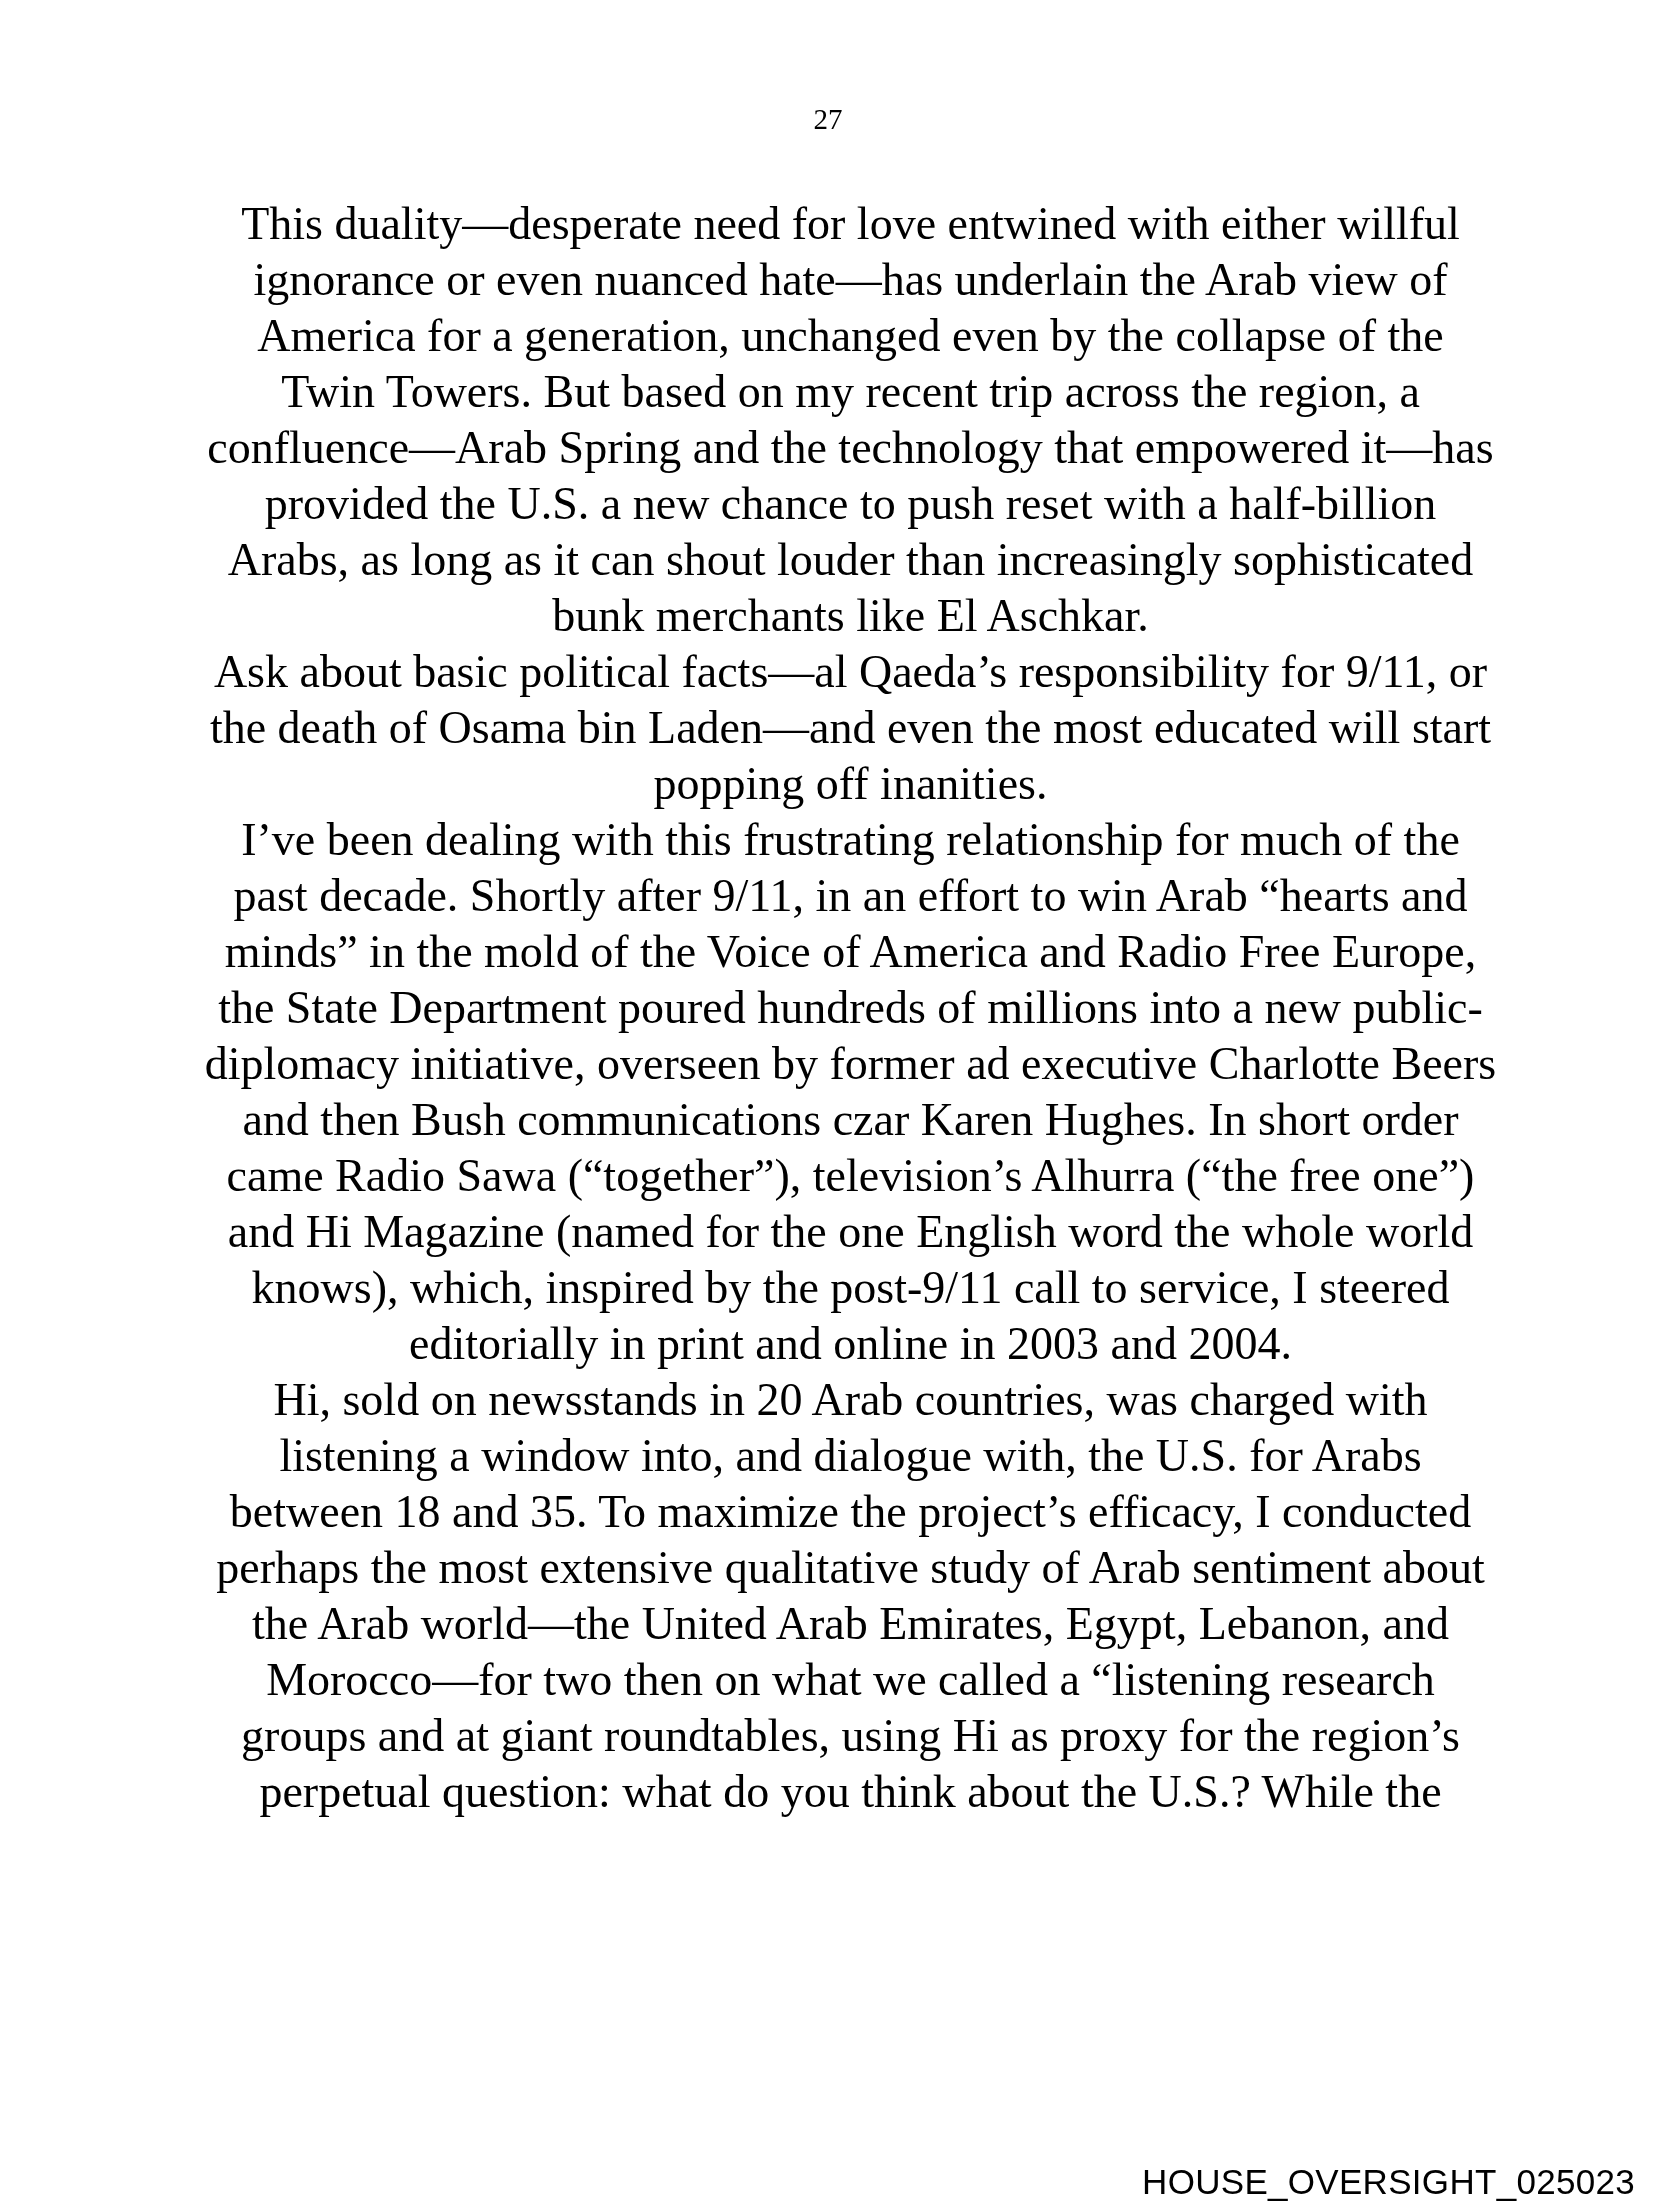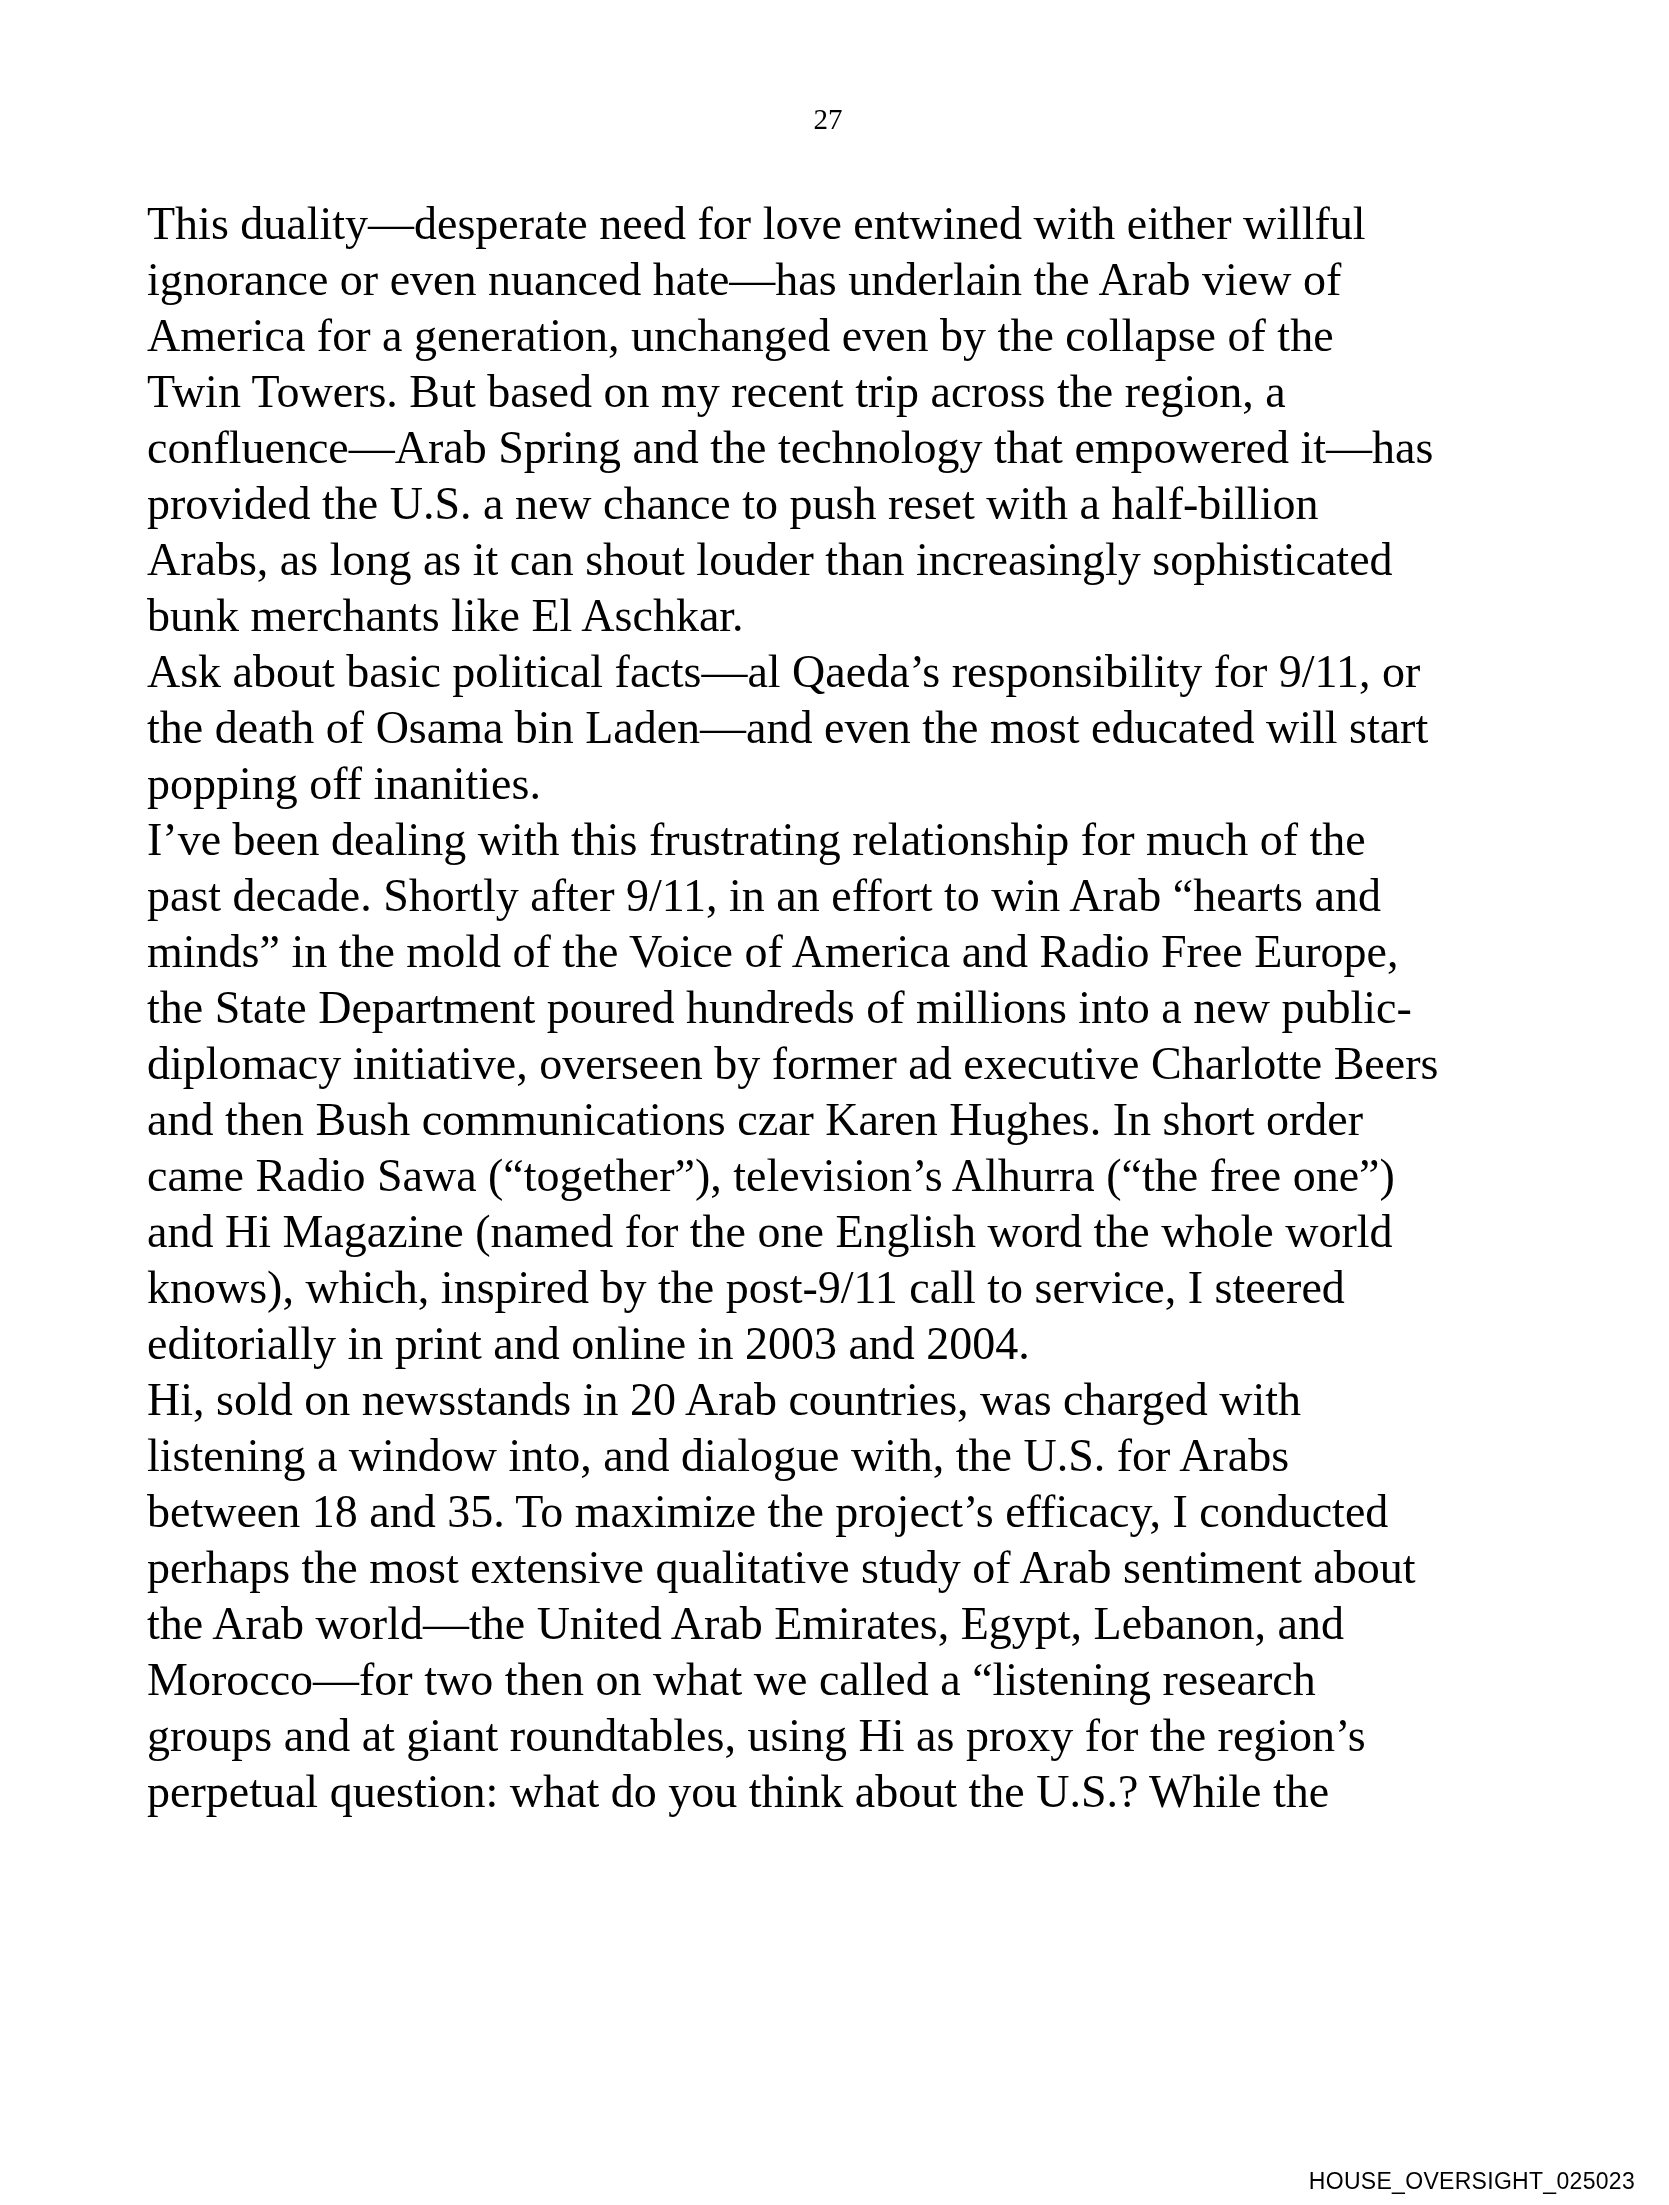--- a/index.html
+++ b/index.html
@@ -30,27 +30,28 @@
       left: 147px;
       width: 1407px;
       font-family: "Liberation Serif", "DejaVu Serif", serif;
       font-size: 46px;
       line-height: 56px;
     }
     .line {
       display: block;
       white-space: nowrap;
       height: 56px;
+      text-align: center;
     }
     .footer-id {
       position: absolute;
       top: 2165px;
       right: 34px;
       font-family: "Liberation Sans", "DejaVu Sans", sans-serif;
-      font-size: 23px;
+      font-size: 35px;
       line-height: 33px;
       letter-spacing: 0.3px;
       margin-left: 16px;
     }
   </style>
 </head>
 <body>
 
 <div class="page-number">27</div>
 

